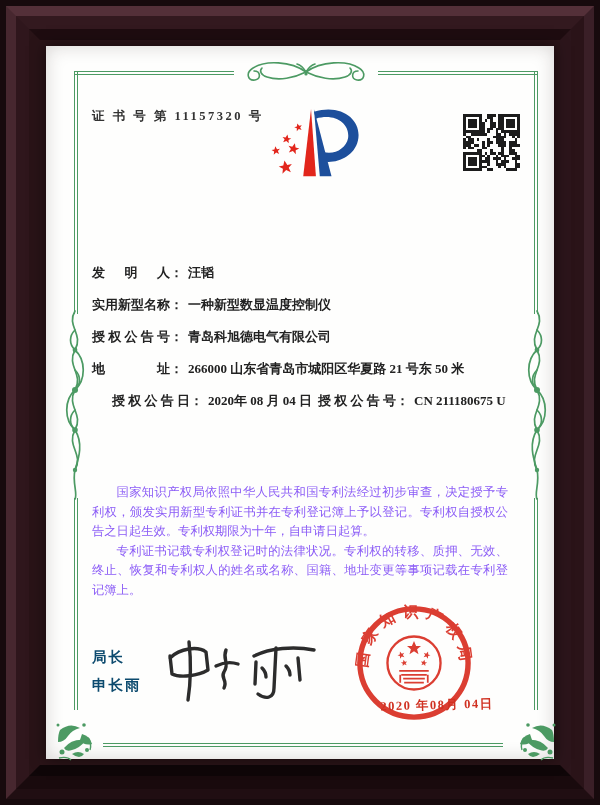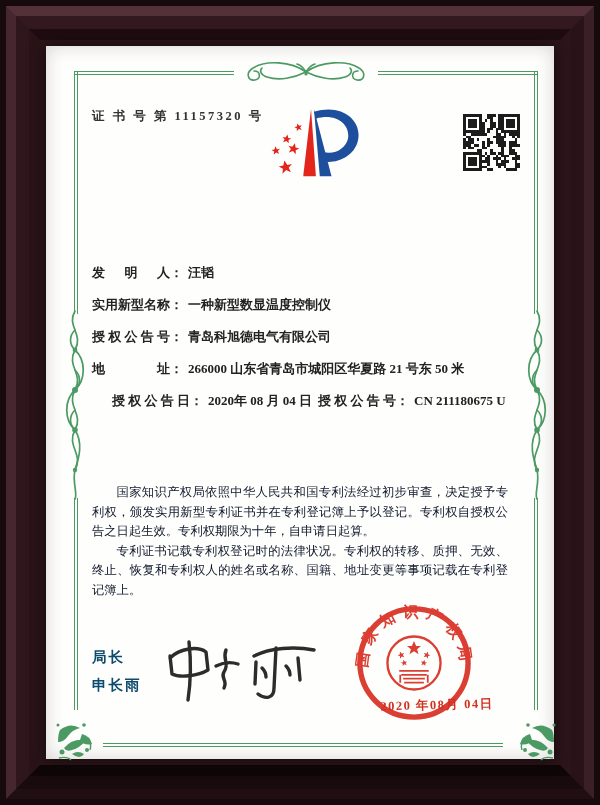--- a/index.html
+++ b/index.html
@@ -57,21 +57,21 @@
             font-size:13px; color:#222; font-weight:600; }
   .frow { margin-bottom:13px; line-height:19px; white-space:nowrap; }
   .lbl { display:inline-block; width:78px; text-align:justify; text-align-last:justify;
          vertical-align:top; }
   .val { margin-left:5px; }
   .grant-row { display:flex; }
   .grant-left { width:206px;margin-left:20px; }
 
   
   .body-text { position:absolute; left:46px; right:46px; top:437px;
-               font-size:12.3px; line-height:19.6px; color:#0f172a;
+               font-size:12.3px; line-height:19.6px; color:#8b5cf6;
                text-align:justify; }
   .body-text p { text-indent:2em; margin:0; }
 
   
   .signer { position:absolute; left:46px; top:602px;
             font-family:"Liberation Sans", sans-serif; font-size:14.5px;
             font-weight:600; color:#0c4a6e; letter-spacing:2px; }
   .signer div + div { margin-top:9px;font-family:Liberation Mono, monospace; }
   .signature { position:absolute; left:112px; top:590px; width:170px; height:72px; }
   .signature svg { width:100%; height:100%; display:block; }

